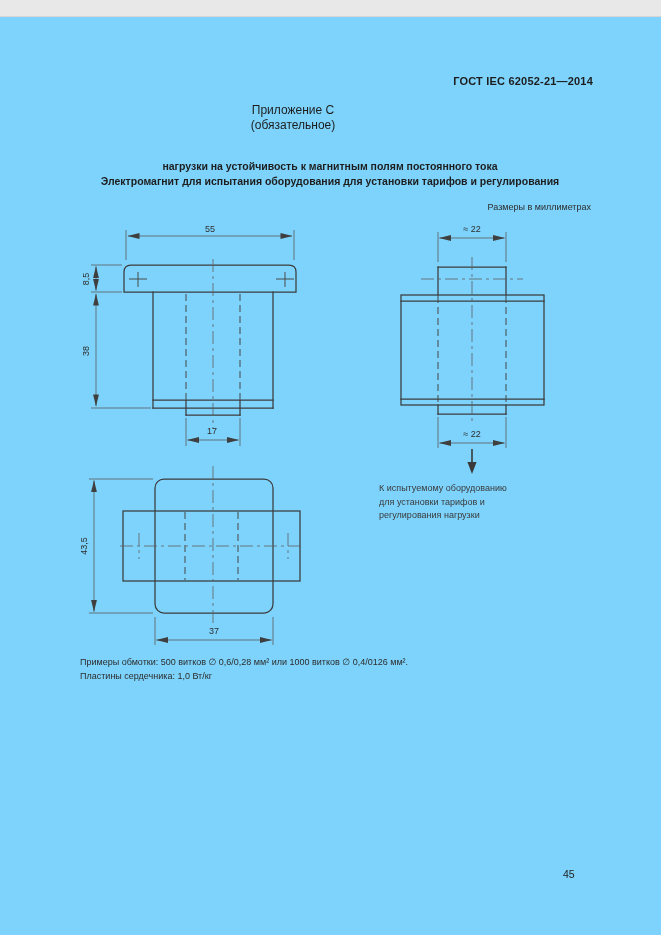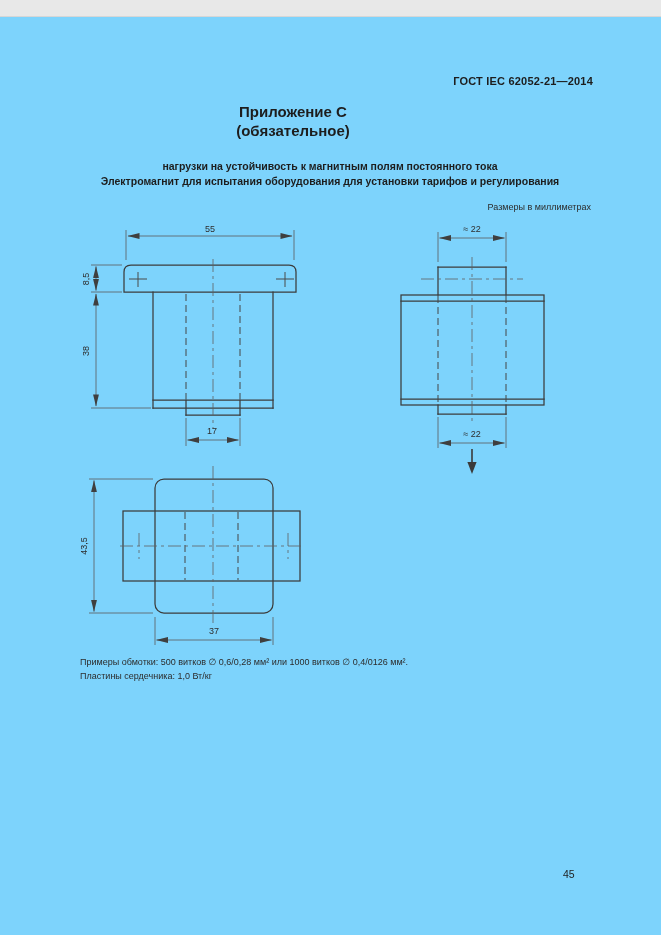--- a/index.html
+++ b/index.html
@@ -15,21 +15,21 @@
   }
   .abs{position:absolute;}
   .doc-header{
     top:58px;right:68px;
     font-size:11px;font-weight:bold;color:#1d1d1d;
     letter-spacing:.2px;
   }
   .appendix{
     top:86px;left:0;width:586px;
     text-align:center;
-    font-size:15px;font-weight:bold;color:#1d1d1d;
+    font-size:12px;font-weight:normal;color:#1d1d1d;
     line-height:1.25;
   }
   .fig-title{
     top:142px;left:14px;width:632px;
     text-align:center;
     font-size:10.5px;font-weight:bold;color:#1d1d1d;
     line-height:1.45;
   }
   .units-note{
     top:185px;right:70px;
@@ -191,20 +191,25 @@
       <line class="dim" x1="94" y1="463.5" x2="94" y2="594.5" marker-start="url(#da)" marker-end="url(#da)"></line>
       <text class="dimtxt" transform="translate(87,529) rotate(-90)">43,5</text>
 
       <line class="dim" x1="155" y1="600" x2="155" y2="628"></line>
       <line class="dim" x1="273" y1="600" x2="273" y2="628"></line>
       <line class="dim" x1="156.5" y1="623" x2="271.5" y2="623" marker-start="url(#da)" marker-end="url(#da)"></line>
       <text class="dimtxt" x="214" y="617">37</text>
     </g>
   </svg>
 
+  <div class="abs annotation">
+    <div>К испытуемому оборудованию</div>
+    <div>для установки тарифов и</div>
+    <div>регулирования нагрузки</div>
+  </div>
 
   <div class="abs notes">
     <div>Примеры обмотки: 500 витков ∅ 0,6/0,28 мм² или 1000 витков ∅ 0,4/0126 мм².</div>
     <div>Пластины сердечника: 1,0 Вт/кг</div>
   </div>
 
 
   <div class="abs page-number">45</div>
 
 </div>

